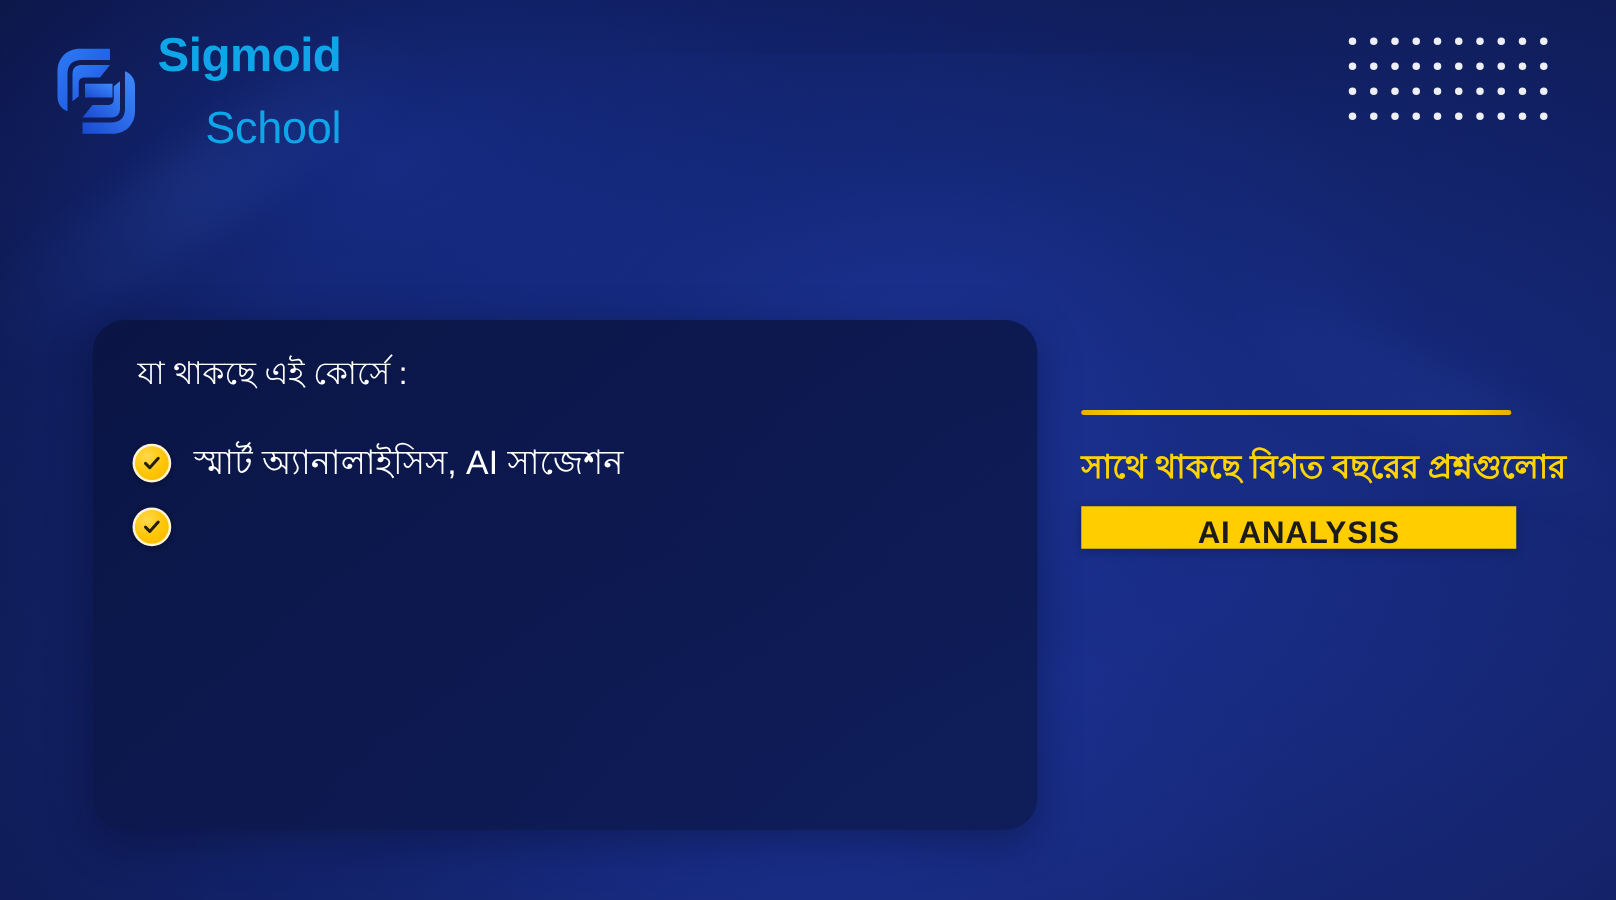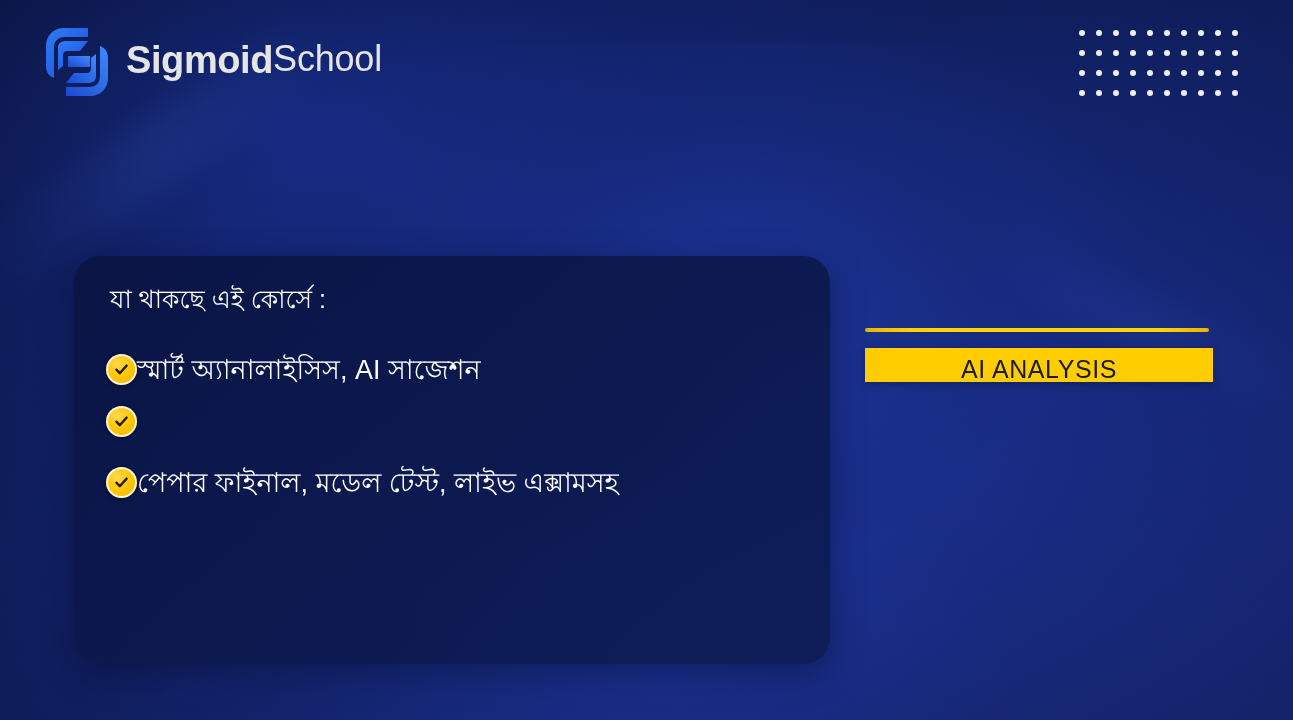--- a/index.html
+++ b/index.html
@@ -95,22 +95,24 @@
     left: 44px;
     top: 26px;
     display: flex;
     align-items: center;
     gap: 16px;
     z-index: 6;
   }
   .brand-mark { width: 66px; height: 72px; display: block; flex: 0 0 auto; }
   .brand-text {
     display: flex;
+    flex-direction: column;
     line-height: 1.0;
-    color: #e5e5e5;
+    color: #0ea5e9;
+    gap: 16px;
   }
   .brand-top {
     font-size: 38px;
     font-weight: 700;
     letter-spacing: -0.4px;
     margin-bottom: 4px;
   }
   .brand-bottom {
     font-size: 36px;
     font-weight: 400;
@@ -179,21 +181,22 @@
     line-height: 1.2;
   }
 
   .feature-list {
     list-style: none;
     margin: 0;
     padding: 0;
   }
   .feature-item {
     display: flex;
-    align-items: flex-start;
+    align-items: center;
+    gap: 18px;
   }
   .feature-item.gap-lg { margin-top: 40px; }
   .feature-item.gap-md { margin-top: 30px; }
   .feature-item.gap-sm { margin-top: 18px; }
 
   .check-badge {
     flex: 0 0 auto;
     width: 31px;
     height: 31px;
     border-radius: 50%;
@@ -250,21 +253,21 @@
   .cta-button {
     display: block;
     width: 348px;
     height: 34px;
     margin: 16px 0 0 3px;
     background: #FFCD00;
     color: #1b1b1b;
     border: 0;
     font-family: inherit;
     font-size: 25px;
-    font-weight: 400;
+    font-weight: 700;
     letter-spacing: 0.6px;
     line-height: 42px;
     text-align: center;
     cursor: pointer;
     padding: 0;
     box-shadow: 0 2px 8px rgba(0,0,0,0.28);
   }
 </style>
 </head>
 <body>
@@ -359,29 +362,22 @@
           </span>
           <span class="feature-text">স্মার্ট অ্যানালাইসিস, AI সাজেশন</span>
         </li>
         <li class="feature-item gap-sm">
           <span class="check-badge">
             <svg width="17" height="17" viewBox="0 0 17 17" aria-hidden="true">
               <path d="M3.4 8.7 L6.8 12.2 L13.6 4.6" fill="none" stroke="#241E06" stroke-width="2.4" stroke-linecap="round" stroke-linejoin="round"></path>
             </svg>
           </span>
         </li>
-        <li class="feature-item gap-md">
-          <span class="check-badge">
-            <svg width="17" height="17" viewBox="0 0 17 17" aria-hidden="true">
-              <path d="M3.4 8.7 L6.8 12.2 L13.6 4.6" fill="none" stroke="#241E06" stroke-width="2.4" stroke-linecap="round" stroke-linejoin="round"></path>
-            </svg>
-          </span>
-          <span class="feature-text">পেপার ফাইনাল, মডেল টেস্ট, লাইভ এক্সামসহ</span>
-        </li>
       </ul>
   </section>
 
   <div class="right-col">
     <div class="gold-rule"></div>
+    <div class="promo-line">সাথে থাকছে বিগত বছরের প্রশ্নগুলোর</div>
     <button class="cta-button">AI ANALYSIS</button>
   </div>
 
 </div>
 
 </body></html>

